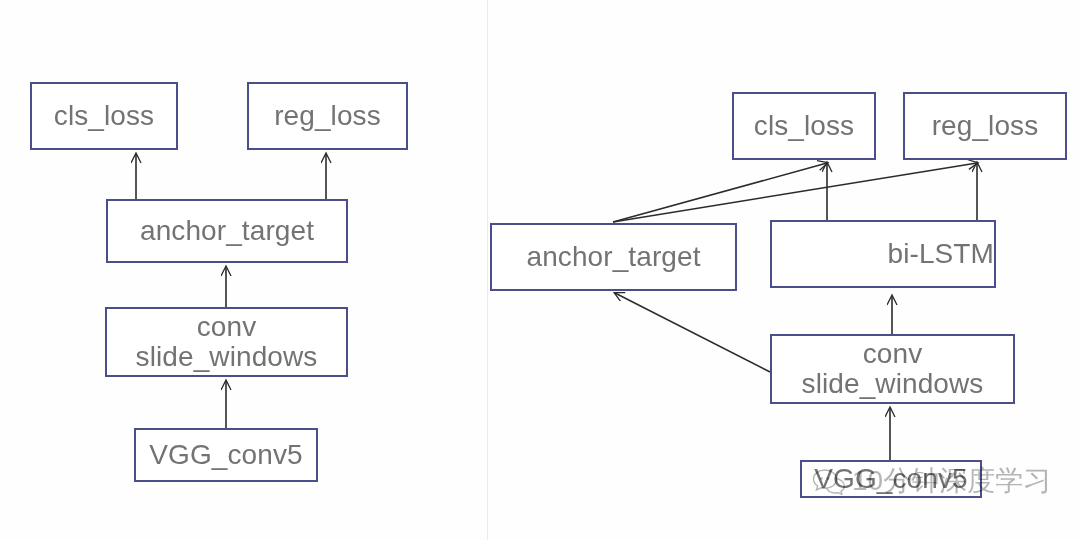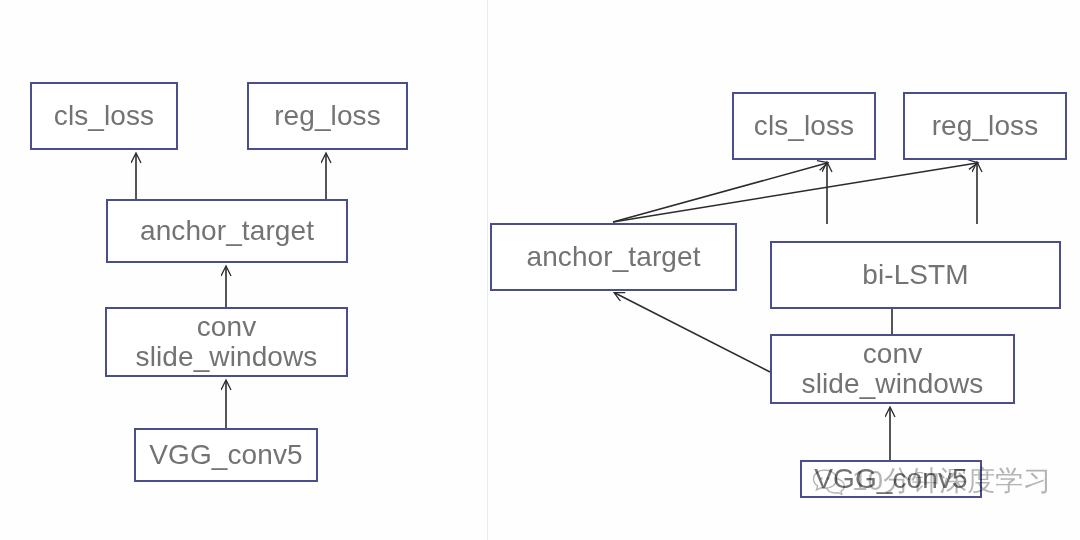--- a/index.html
+++ b/index.html
@@ -100,21 +100,21 @@
   <div id="nodes-g">
       <div class="node med" style="left: 30px; top: 82px; width: 148px; height: 68px; border-color: rgb(74, 79, 140);"><span>cls_loss</span></div>
       <div class="node med" style="left: 247px; top: 82px; width: 161px; height: 68px; border-color: rgb(74, 79, 140);"><span>reg_loss</span></div>
       <div class="node med" style="left: 106px; top: 199px; width: 242px; height: 64px; border-color: rgb(74, 79, 140);"><span>anchor_target</span></div>
       <div class="node two" style="left: 105px; top: 307px; width: 243px; height: 70px; border-color: rgb(74, 79, 140);"><span>conv
 slide_windows</span></div>
       <div class="node med" style="left: 134px; top: 428px; width: 184px; height: 54px; border-color: rgb(74, 79, 140);"><span>VGG_conv5</span></div>
       <div class="node med" style="left: 732px; top: 92px; width: 144px; height: 68px; border-color: rgb(74, 79, 140);"><span>cls_loss</span></div>
       <div class="node med" style="left: 903px; top: 92px; width: 164px; height: 68px; border-color: rgb(74, 79, 140);"><span>reg_loss</span></div>
       <div class="node med" style="left: 490px; top: 223px; width: 247px; height: 68px; border-color: rgb(74, 79, 140);"><span>anchor_target</span></div>
-      <div class="node med" style="left: 770px; top: 241px; width: 291px; height: 68px; border-color: rgb(74, 79, 140);"><span>bi-LSTM</span></div>
+      <div class="node med" style="left: 770px; top: 220px; width: 226px; height: 68px; border-color: rgb(74, 79, 140); justify-content: flex-end;"><span>bi-LSTM</span></div>
       <div class="node two" style="left: 770px; top: 334px; width: 245px; height: 70px; border-color: rgb(74, 79, 140);"><span>conv
 slide_windows</span></div>
       <div class="node med" style="left: 800px; top: 460px; width: 182px; height: 38px; border-color: rgb(74, 79, 140);"><span>VGG_conv5</span></div>
     </div>
 
   <div class="watermark" style="left: 812px; top: 462px;">
     <span class="wm-icon">
       <svg viewBox="0 0 34 27" width="34" height="27" xmlns="http://www.w3.org/2000/svg">
         <path d="M13 2C6.4 2 1.5 6 1.5 11c0 2.8 1.6 5.3 4.1 6.9L4.4 22l4.6-2.2c1.2.3 2.6.5 4 .5 6.6 0 11.5-4 11.5-9S19.6 2 13 2z" fill="none" stroke="rgba(120,120,120,0.55)" stroke-width="1.4"></path>
         <path d="M23.5 10.5c5 .4 8.8 3.6 8.8 7.4 0 2.2-1.3 4.2-3.3 5.5l.9 3-3.7-1.7c-.9.2-1.9.3-2.9.3-4 0-7.4-2-8.6-4.7" fill="none" stroke="rgba(120,120,120,0.55)" stroke-width="1.4"></path>

